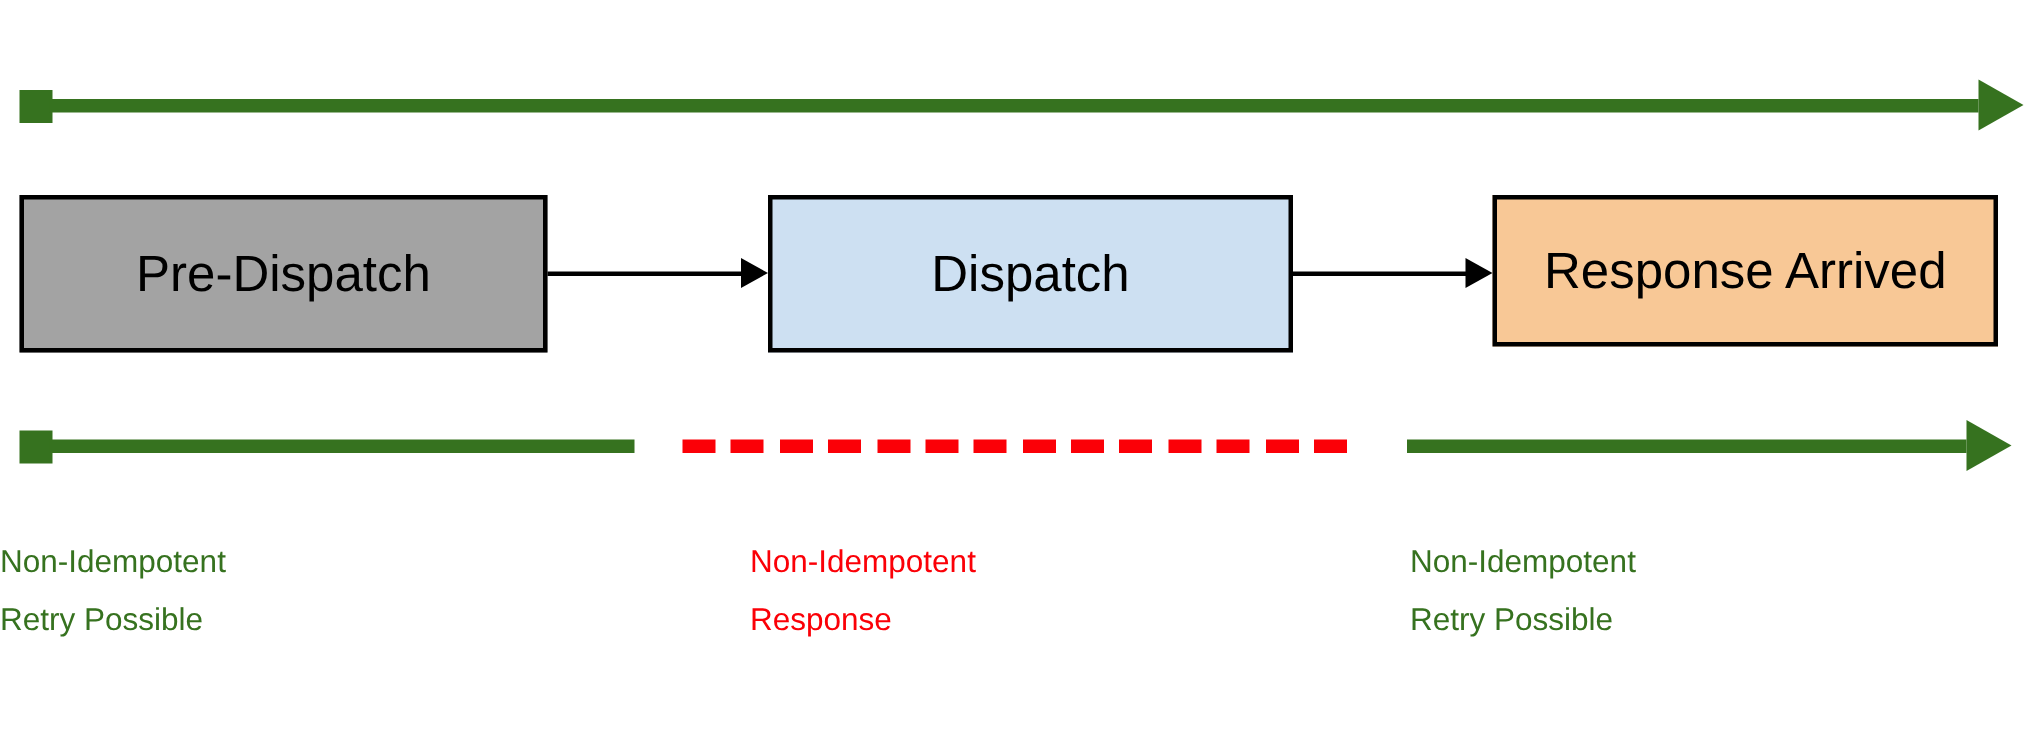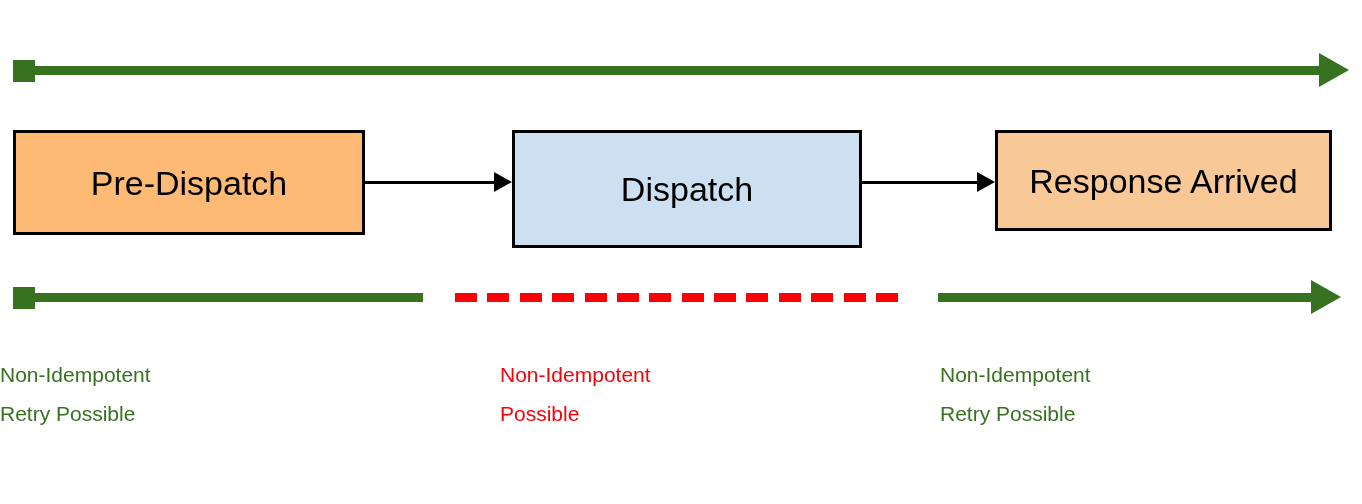--- a/index.html
+++ b/index.html
@@ -109,25 +109,25 @@
 
 <div id="stage">
 
 
   <div class="abs" style="left:13px; top:58px; width:1336px; height:26px;">
     <div class="abs rail-sq" style="left:0px; top:2px;"></div>
     <div class="abs rail-line" style="left:20px; top:8px; width:1286px;"></div>
     <div class="abs rail-head" style="left:1306px; top:-5px;"></div>
   </div>
 
-  <div class="abs pbox" style="left:13px; top:130px; width:352px; height:105px; background:#fdba74;">
+  <div class="abs pbox" style="left:13px; top:130px; width:352px; height:105px; background:#a3a3a3;">
     <span>Pre-Dispatch</span>
   </div>
 
-  <div class="abs pbox" style="left:512px; top:130px; width:350px; height:118px; background:#cde0f2;">
+  <div class="abs pbox" style="left:512px; top:130px; width:350px; height:105px; background:#cde0f2;">
     <span>Dispatch</span>
   </div>
 
   <div class="abs pbox" style="left:995px; top:130px; width:337px; height:101px; background:#f8c896;">
     <span>Response Arrived</span>
   </div>
 
   <div class="abs" style="left:365px; top:172px; width:147px; height:20px;">
     <div class="abs conn-line" style="left:0px; top:9px; width:130px;"></div>
     <div class="abs conn-head" style="left:129px; top:0px;"></div>
@@ -165,21 +165,21 @@
     <div class="abs rail-head" style="left:373px; top:-5px;"></div>
   </div>
 
   <div class="abs cap cap-green" style="left:0px; top:355px; width:374px;">
     <div>Non-Idempotent</div>
     <div>Retry Possible</div>
   </div>
 
   <div class="abs cap cap-red" style="left:500px; top:355px; width:380px;">
     <div>Non-Idempotent</div>
-    <div>Possible</div>
+    <div>Response</div>
   </div>
 
   <div class="abs cap cap-green" style="left:940px; top:355px; width:374px;">
     <div>Non-Idempotent</div>
     <div>Retry Possible</div>
   </div>
 
 </div>
 
 </body></html>

